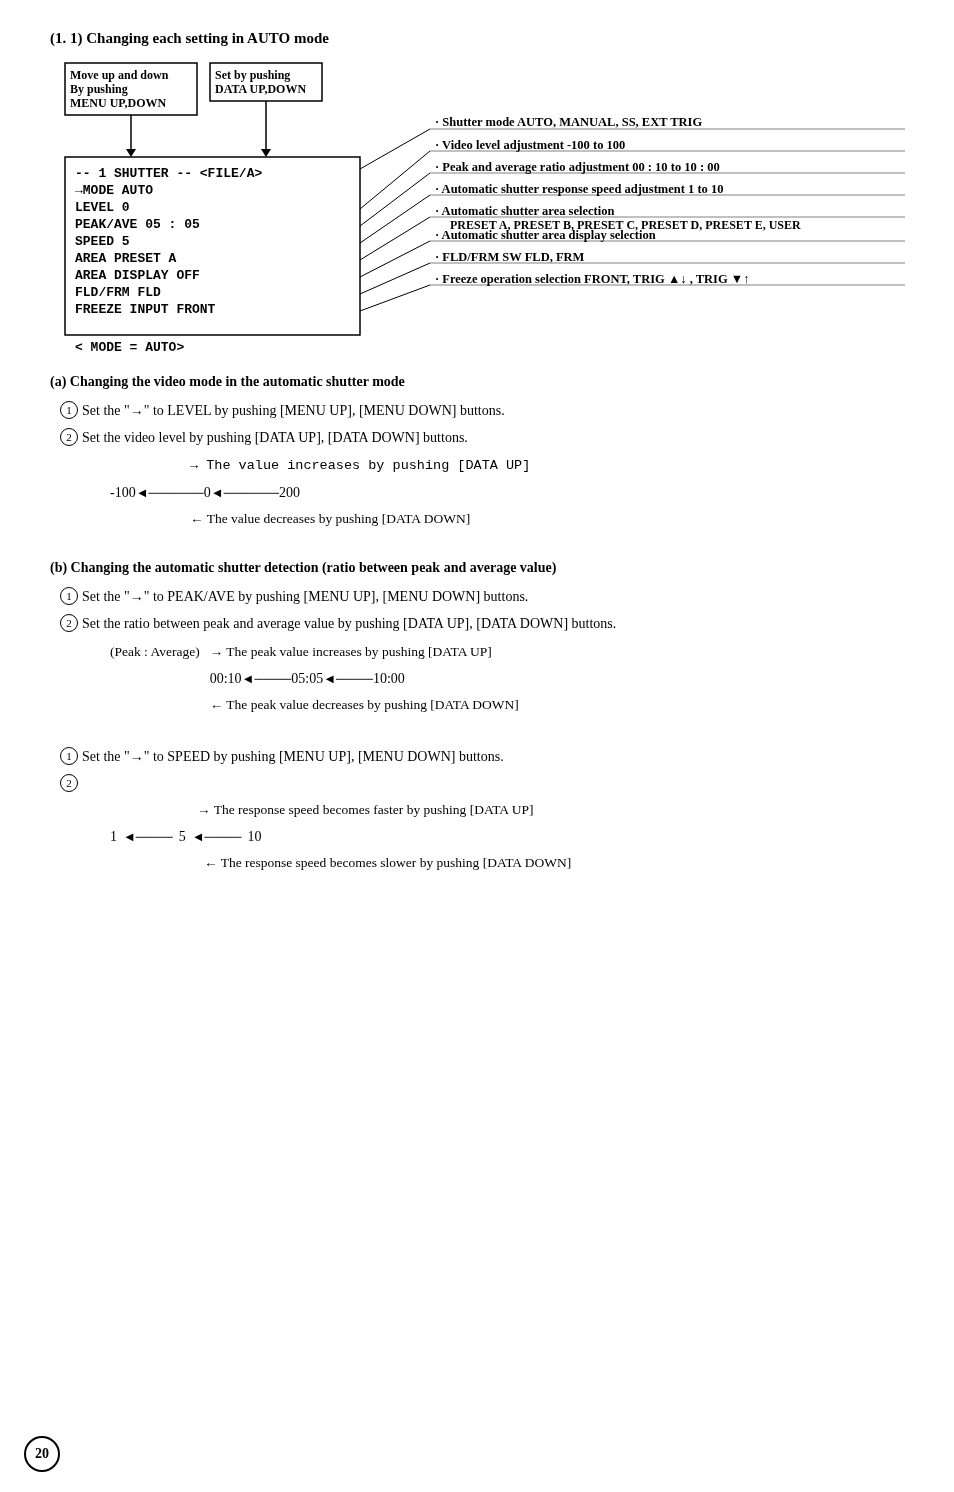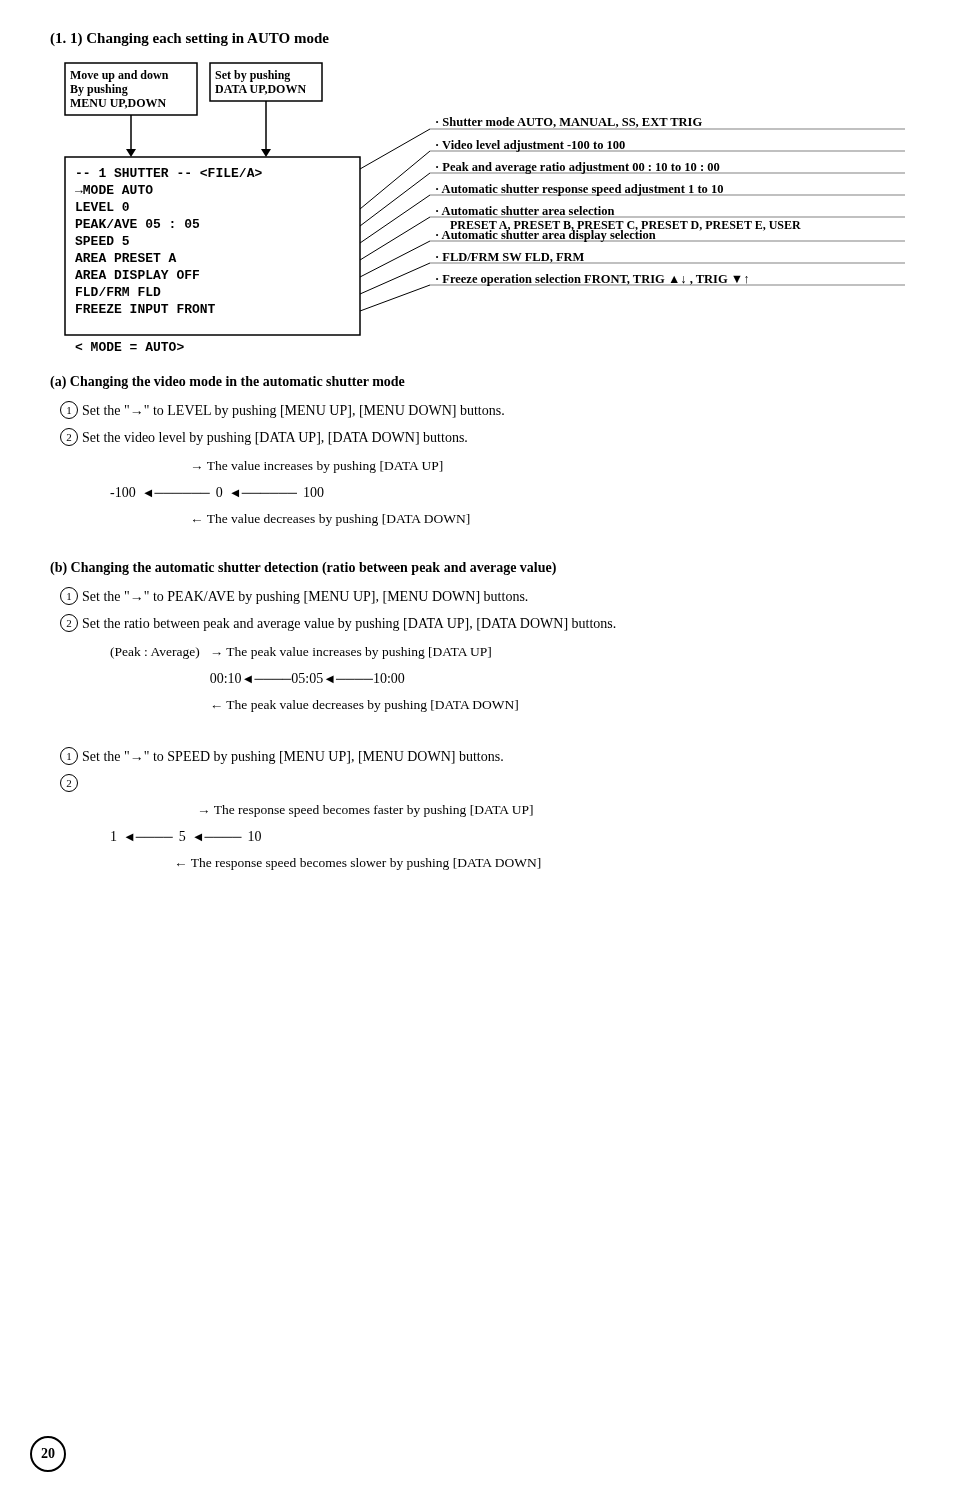--- a/index.html
+++ b/index.html
@@ -57,21 +57,21 @@
     .arrow-diagram {
       margin: 6px 0 6px 60px;
       font-size: 13.5px;
       line-height: 1.8;
     }
 
     
     .page-number {
       position: absolute;
       bottom: 20px;
-      left: 30px;
+      left: 24px;
       width: 36px;
       height: 36px;
       border: 2px solid #000;
       border-radius: 50%;
       display: flex;
       align-items: center;
       justify-content: center;
       font-weight: bold;
       font-size: 14px;
     }
@@ -165,29 +165,29 @@
   <div class="section-item">
     <span class="circle-num">1</span>
     <span>Set the "→" to LEVEL by pushing [MENU UP], [MENU DOWN] buttons.</span>
   </div>
   <div class="section-item">
     <span class="circle-num">2</span>
     <span>Set the video level by pushing [DATA UP], [DATA DOWN] buttons.</span>
   </div>
 
   <div class="arrow-diagram">
-    <div style="margin-left:80px; margin-bottom:2px;">
+    <div style="margin-left:80px; margin-bottom:2px;font-family:Liberation Mono, monospace;">
       → The value increases by pushing [DATA UP]
     </div>
-    <div style="margin-left:0px; display:flex; align-items:center; gap:6px; font-size:14px;">
+    <div style="margin-left:0px; display:flex; align-items:center; font-size:14px;">
       <span>-100</span>
       <span style="font-size:13px;">◄──────</span>
       <span>0</span>
       <span style="font-size:13px;">◄──────</span>
-      <span>100</span>
+      <span>200</span>
     </div>
     <div style="margin-left:80px; margin-top:2px;">
       ← The value decreases by pushing [DATA DOWN]
     </div>
   </div>
 </div>
 
 <div class="section">
   <div class="section-title">(b) Changing the automatic shutter detection (ratio between peak and average value)</div>
 
@@ -232,19 +232,19 @@
     <div style="margin-left:87px; margin-bottom:2px;">
       → The response speed becomes faster by pushing [DATA UP]
     </div>
     <div style="display:flex; align-items:center; gap:6px; font-size:14px;">
       <span>1</span>
       <span style="font-size:13px;">◄────</span>
       <span>5</span>
       <span style="font-size:13px;">◄────</span>
       <span>10</span>
     </div>
-    <div style="margin-left:64px; margin-top:2px;">
+    <div style="margin-left:94px; margin-top:2px;">
       ← The response speed becomes slower by pushing [DATA DOWN]
     </div>
   </div>
 </div>
 
 <div class="page-number">20</div>
 
 </body></html>

